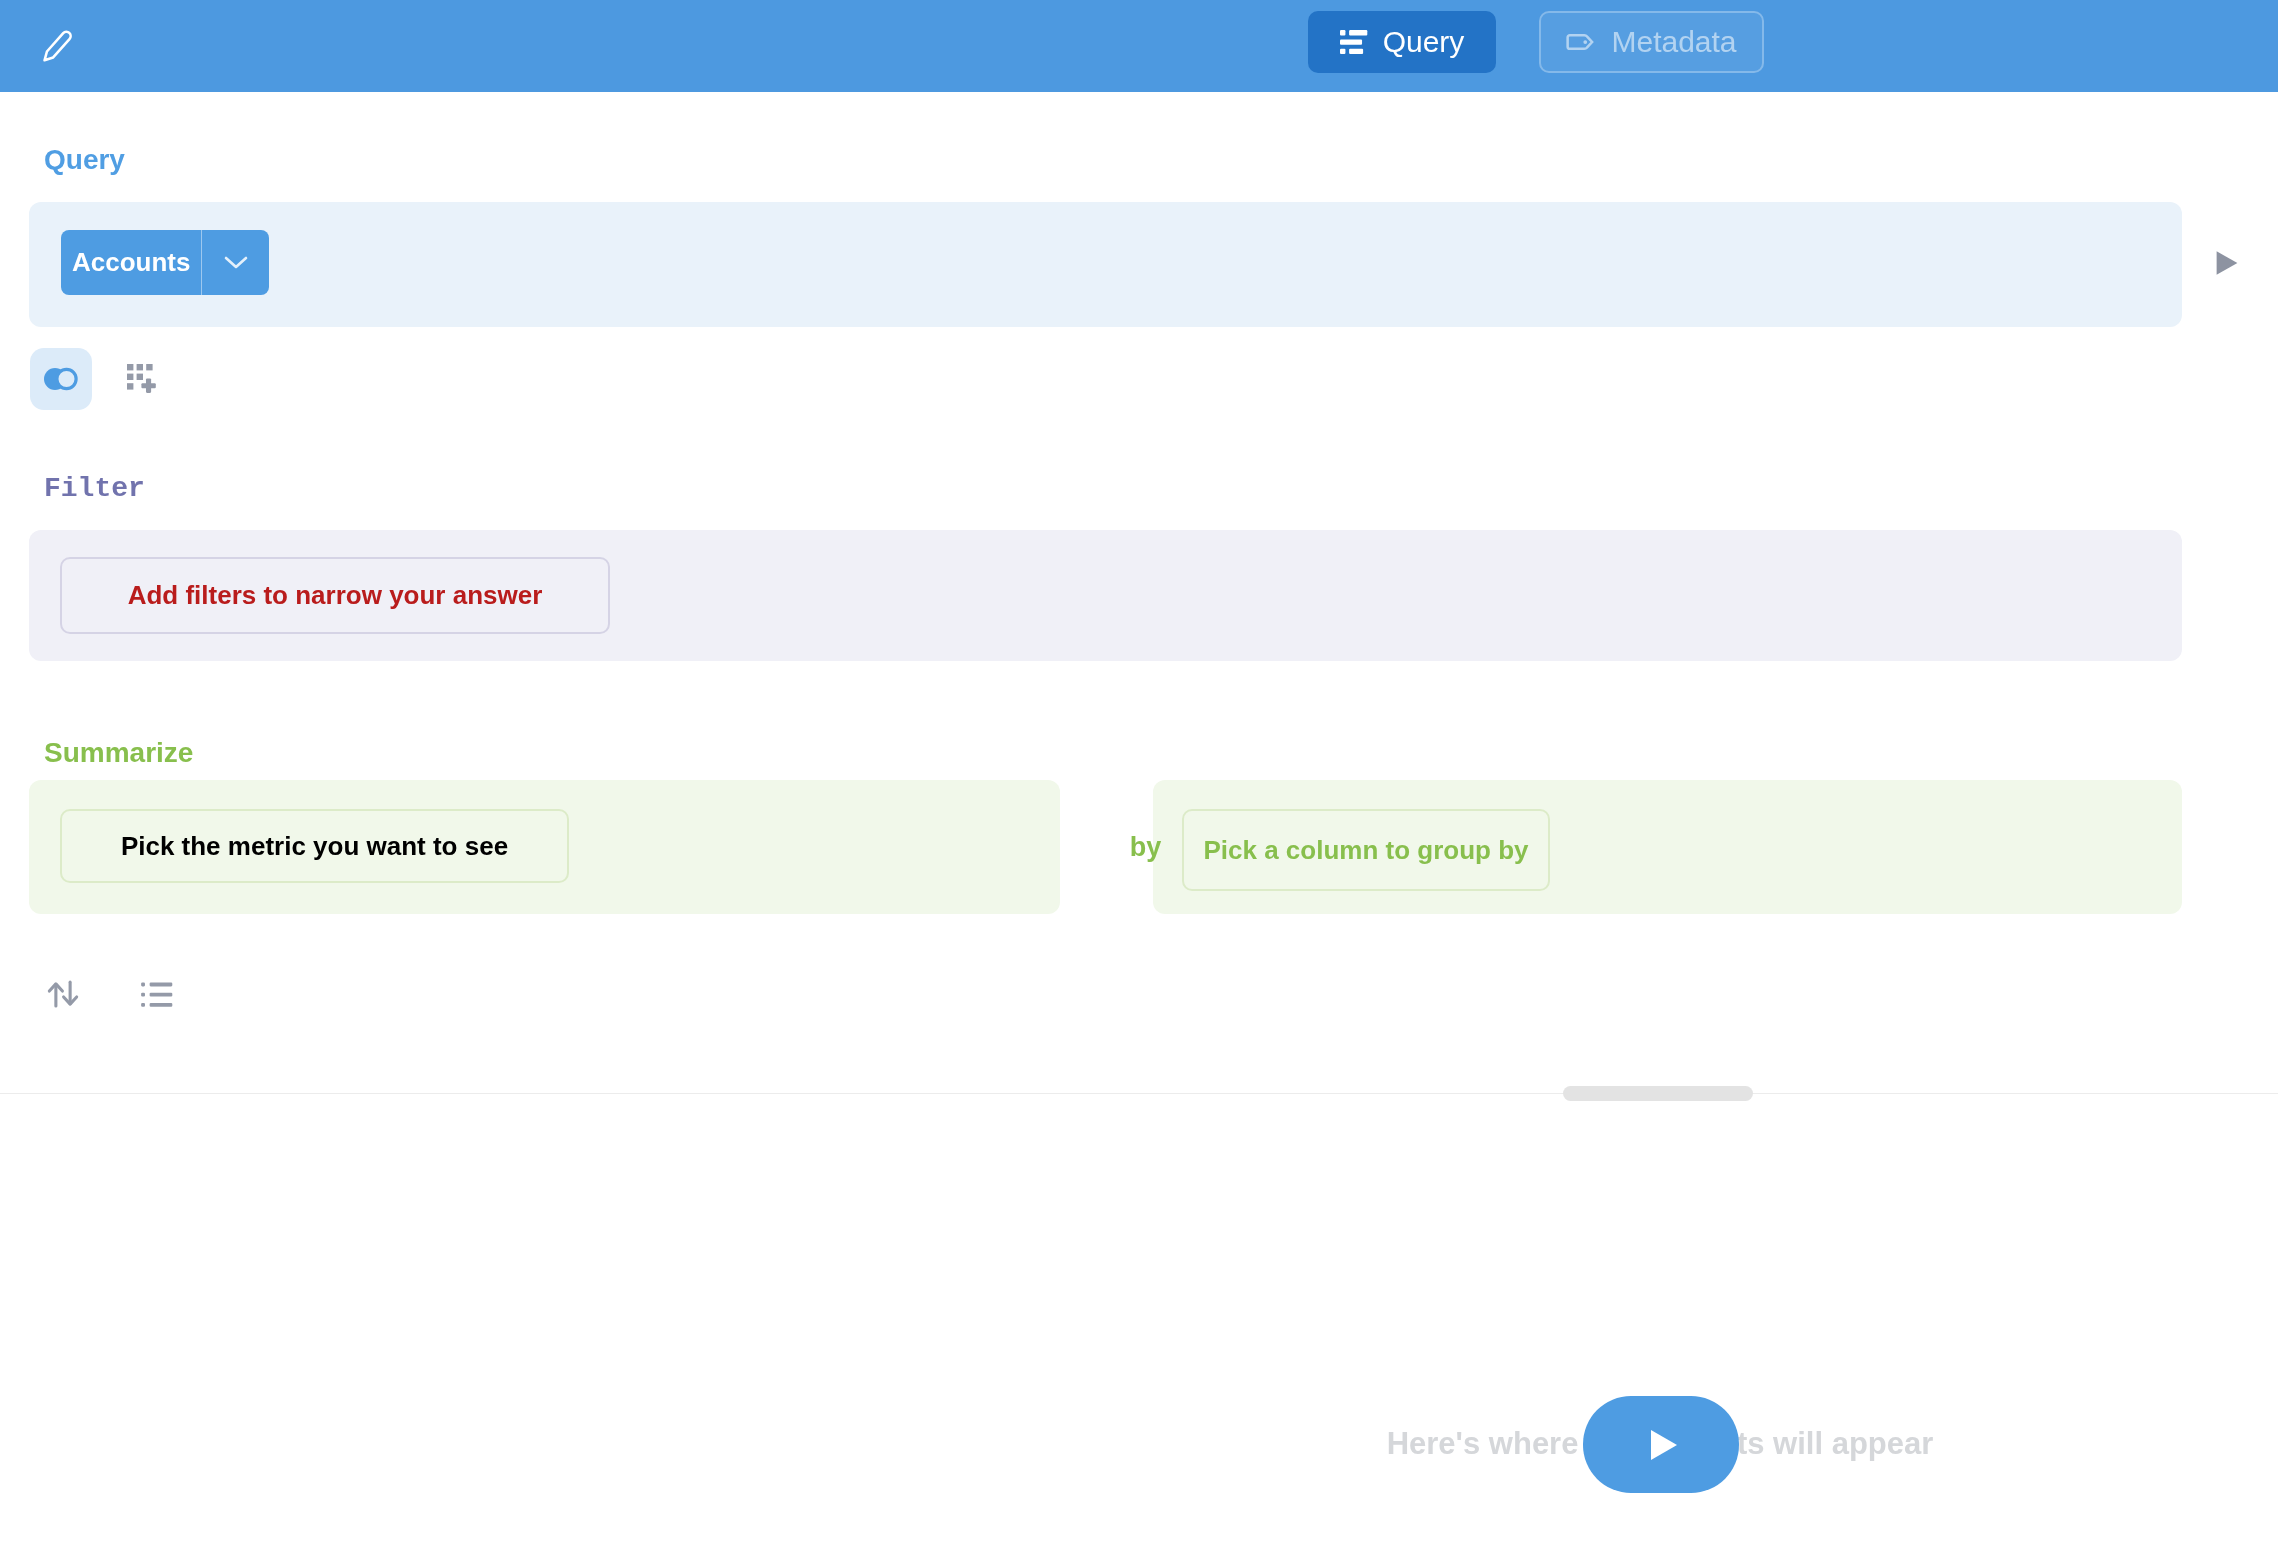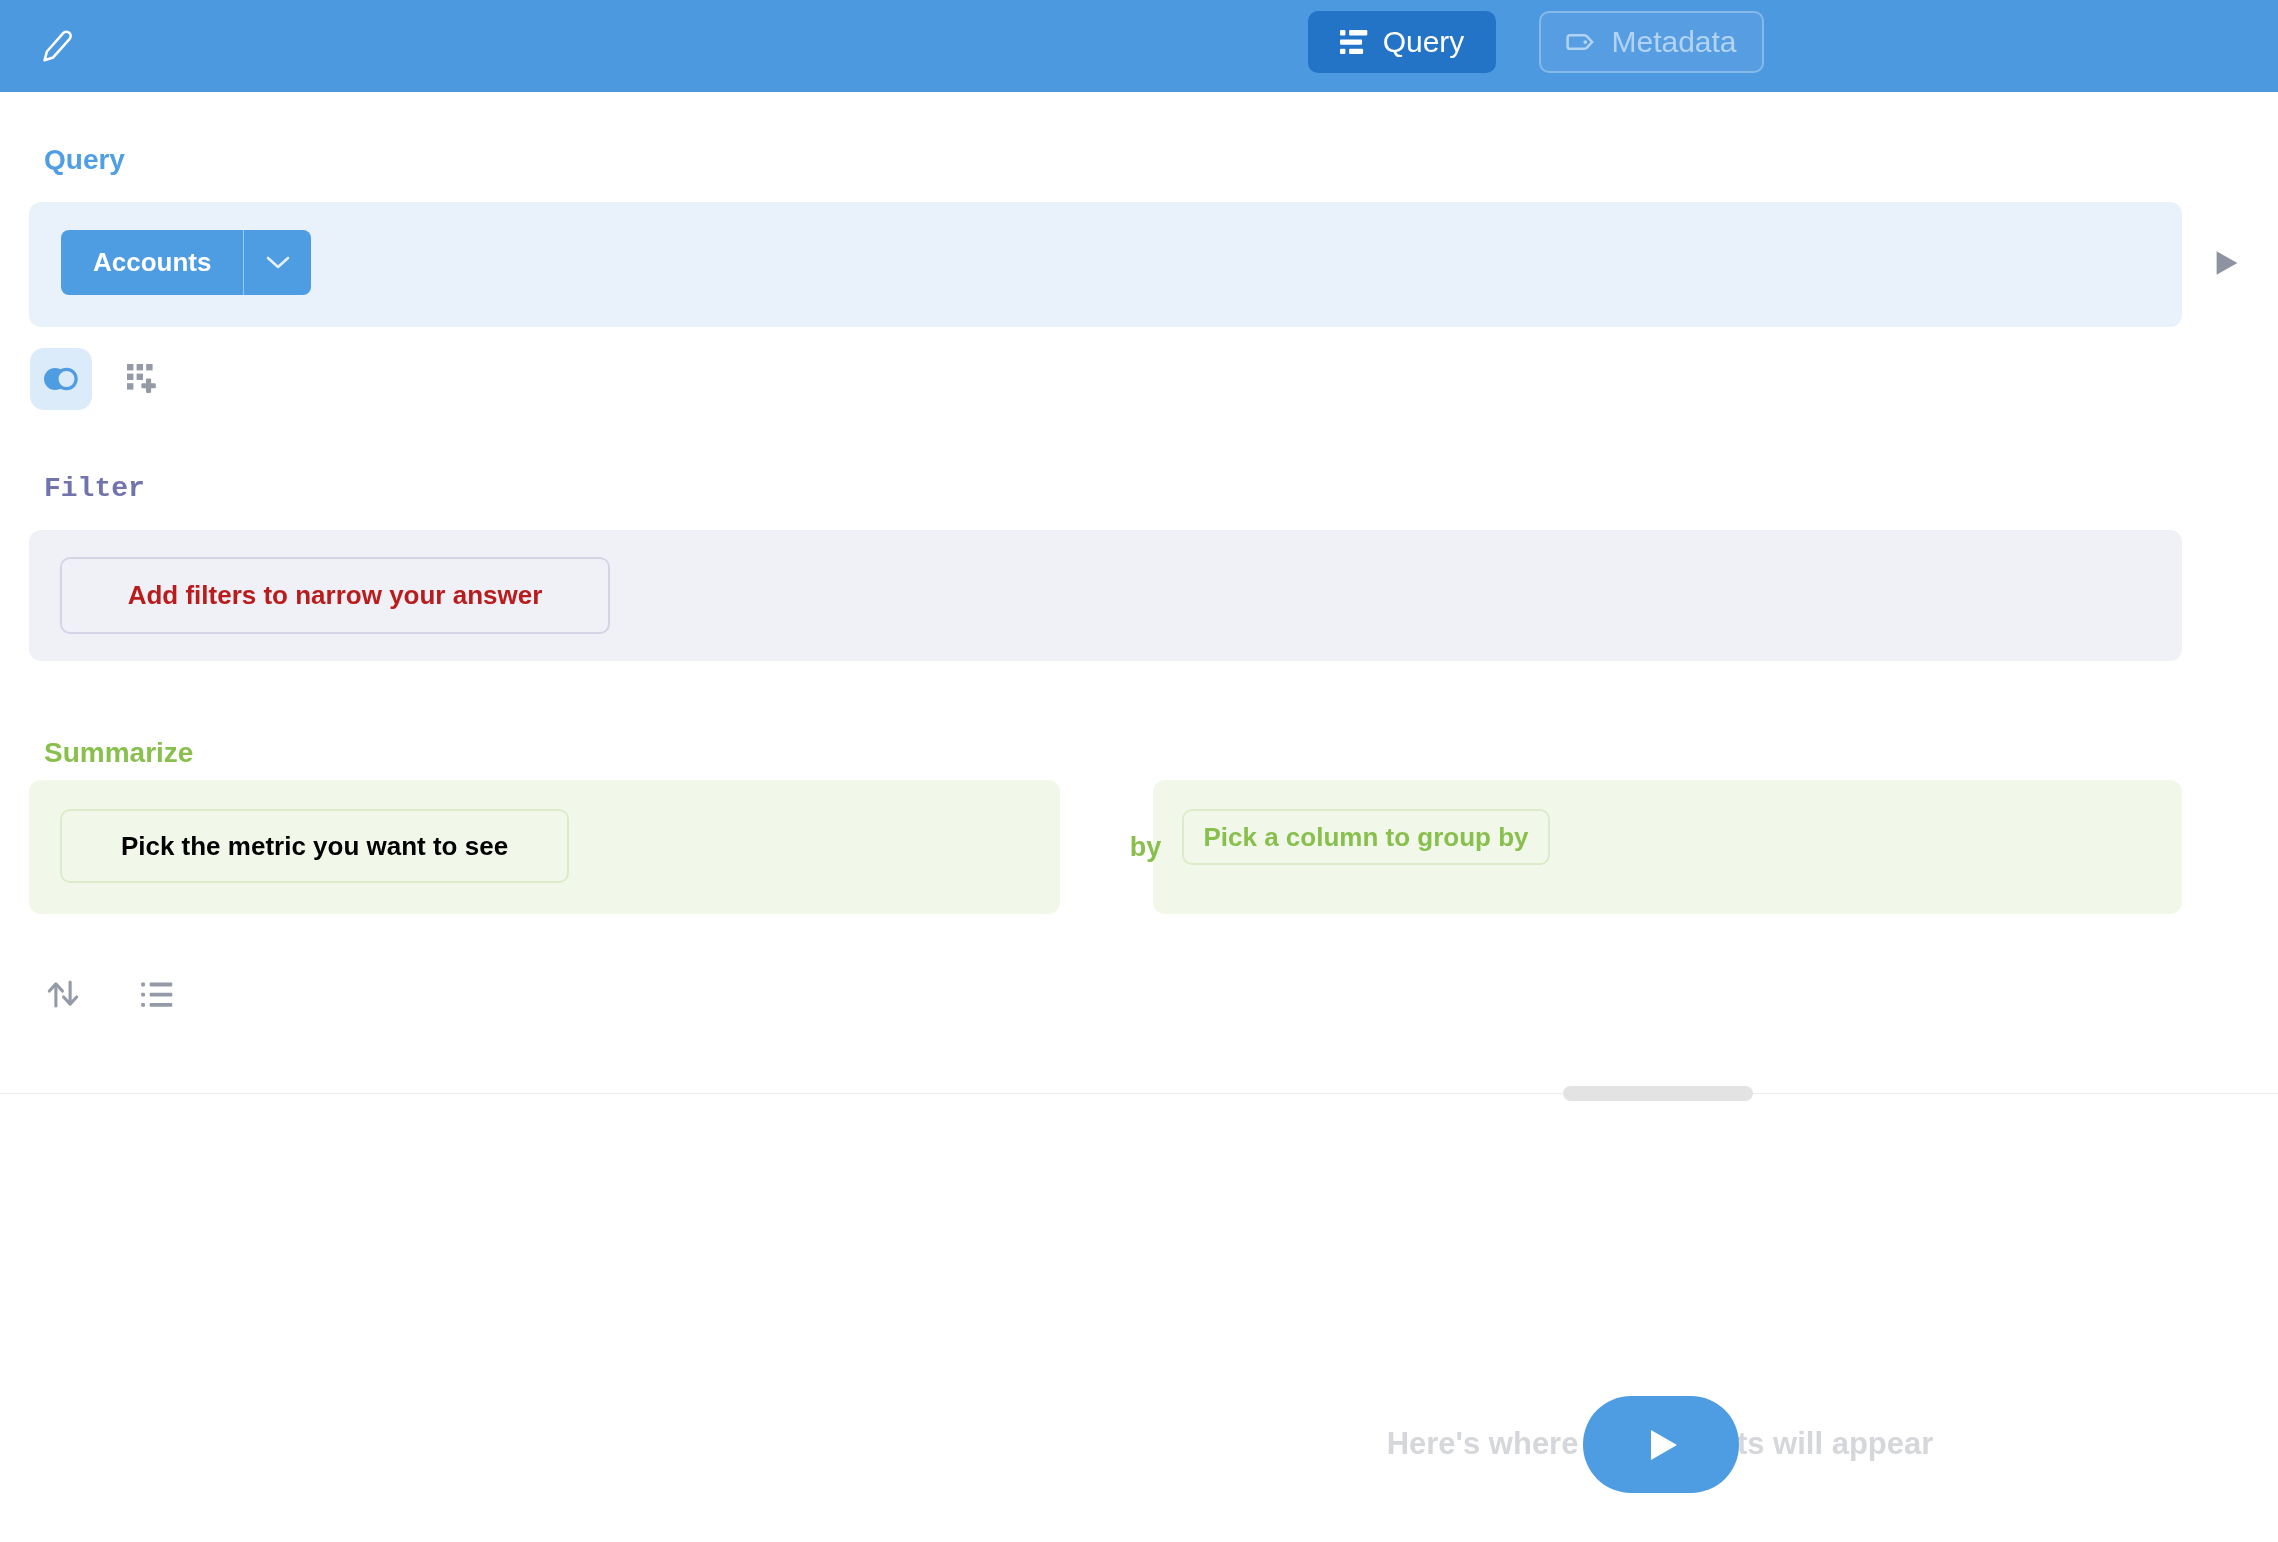--- a/index.html
+++ b/index.html
@@ -49,21 +49,21 @@
 
   
   .table-btn {
     left: 61px; top: 230px; height: 65px;
     display: flex; align-items: stretch;
     background: #4e9ce2; border-radius: 8px;
     cursor: pointer; overflow: hidden;
   }
   .table-btn .name {
     display: flex; align-items: center;
-    padding: 0 32px;
+    padding: 0 11px;
     color: #ffffff; font-size: 26px; font-weight: bold;
   }
   .table-btn .chev {
     width: 67px; display: flex; align-items: center; justify-content: center;
     border-left: 1px solid rgba(255,255,255,0.45);
   }
   .preview-btn { left: 2214px; top: 248px; width: 26px; height: 30px; cursor: pointer; }
 
   .join-btn {
     left: 30px; top: 348px; width: 62px; height: 62px;
@@ -86,21 +86,21 @@
   }
   .add-filter-btn {
     left: 60px; top: 557px; width: 550px; height: 77px;
     border: 2px solid #d5d3e5; color: #b91c1c;
   }
   .pick-metric-btn {
     left: 60px; top: 809px; width: 509px; height: 74px;
     border: 2px solid #dcebc8; color: #000000;
   }
   .group-by-btn {
-    left: 1182px; top: 809px; width: 368px; height: 56px;
+    left: 1182px; top: 809px; width: 368px; height: 82px;
     border: 2px solid #dcebc8; color: #88bf4d;
   }
   .by-label {
     left: 1060px; top: 780px; width: 93px; height: 134px;
     display: flex; align-items: center; justify-content: center;
     color: #88bf4d; font-size: 27px; font-weight: bold; padding-left: 39px;
   }
 
   
   .sort-btn { left: 44px; top: 975px; width: 38px; height: 38px; cursor: pointer;

